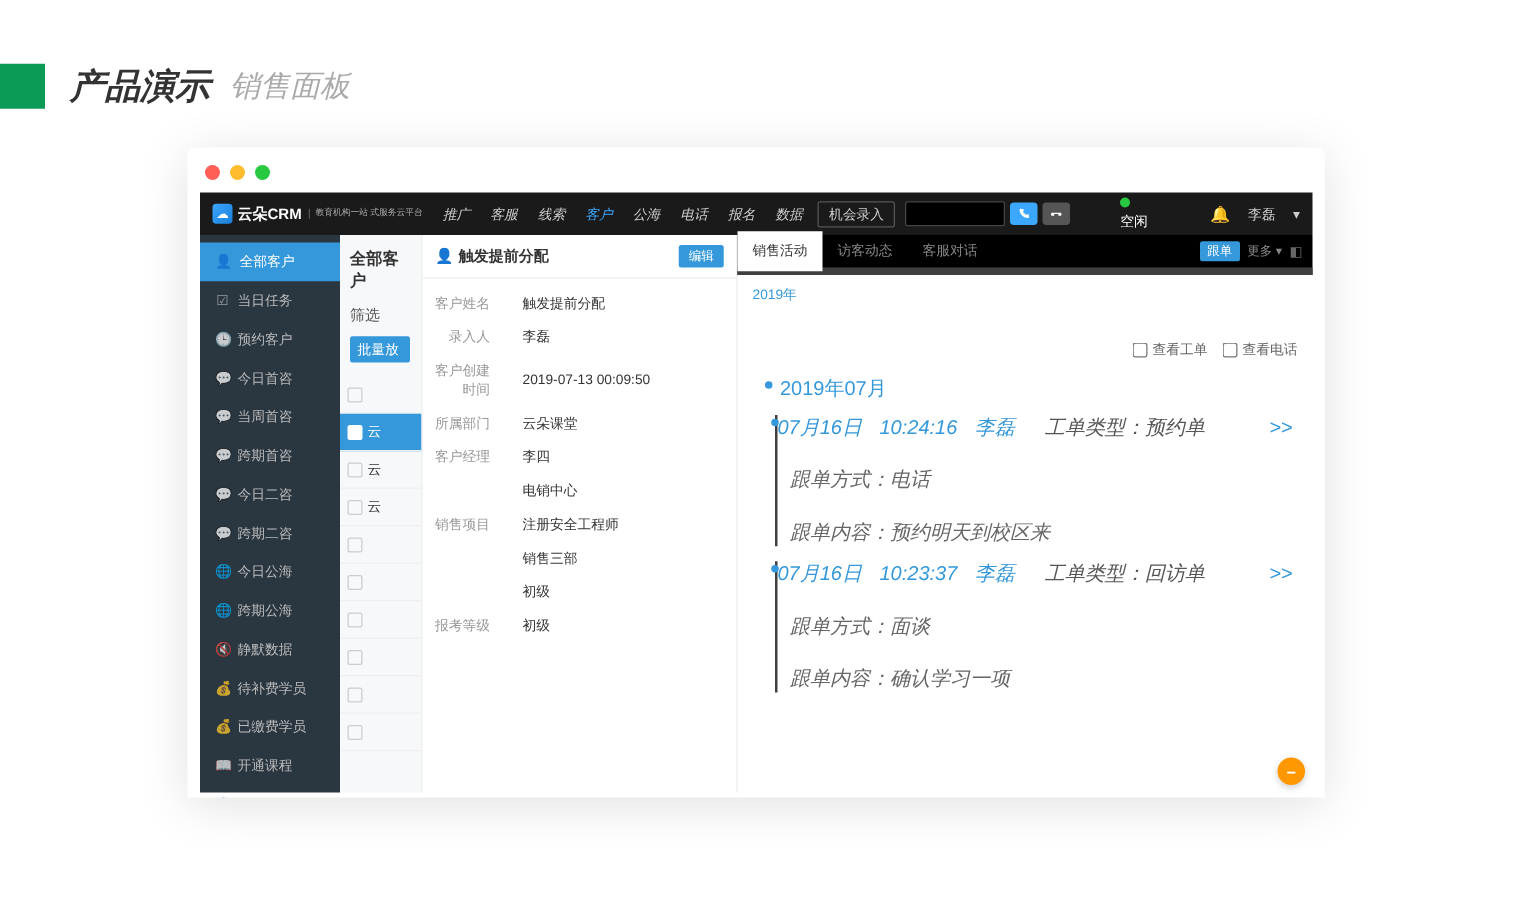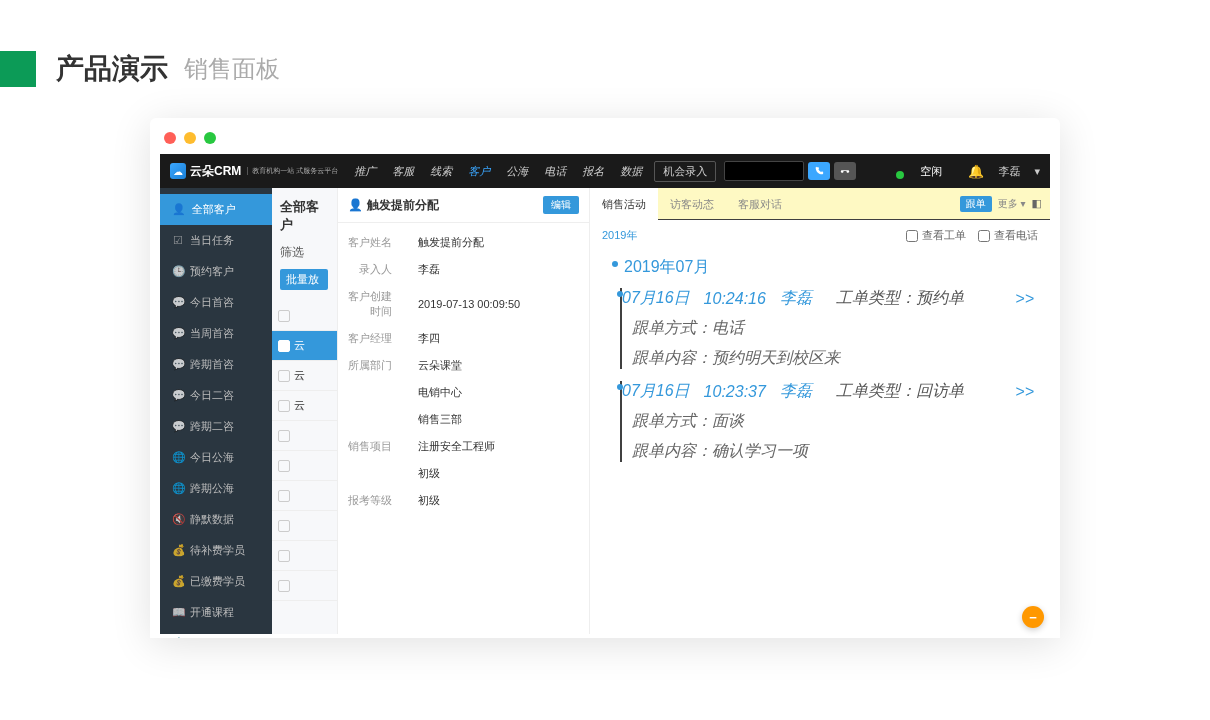--- a/index.html
+++ b/index.html
@@ -1,17 +1,17 @@
 <!DOCTYPE html>
 <html><head>
 <meta charset="utf-8">
 <style>
 * { box-sizing: border-box; margin: 0; padding: 0; }
 body { font-family: -apple-system, "PingFang SC", "Microsoft YaHei", sans-serif; background: #fff; color: #333; font-size: 13px; }
-.page-header { display: flex; align-items: center; padding: 50px 0 30px 0; }
+.page-header { display: flex; align-items: center; padding: 50px 0 30px 0; font-style: italic; }
 .page-header .green-block { width: 36px; height: 36px; background: #0c9b57; margin-right: 20px; }
 .page-header h1 { font-size: 28px; font-weight: 700; margin-right: 16px; }
 .page-header .sub { font-size: 24px; color: #aaa; font-weight: 300; }
 .app-container { width: 910px; margin: 0 auto 60px; box-shadow: 0 6px 40px rgba(0,0,0,0.12); border-radius: 6px 6px 0 0; padding: 14px 10px 0 10px; background: #fff; overflow: hidden; position: relative; height: 520px; }
 .traffic-lights { display: flex; gap: 8px; margin-bottom: 10px; padding-left: 4px; }
 .traffic-lights span { width: 12px; height: 12px; border-radius: 50%; display: inline-block; }
 .tl-red { background: #ff5f57; }
 .tl-yellow { background: #febc2e; }
 .tl-green { background: #28c840; }
 .topbar { background: #1a1a1a; color: #fff; display: flex; align-items: center; padding: 0 10px; height: 34px; font-size: 11px; }
@@ -50,41 +50,41 @@
 .detail-head { display: flex; justify-content: space-between; align-items: center; padding: 8px 10px; border-bottom: 1px solid #eee; font-size: 12px; }
 .detail-head .name { font-weight: 600; display: flex; align-items: center; gap: 4px; }
 .edit-btn { background: #3498db; color: #fff; font-size: 10px; padding: 2px 8px; border-radius: 2px; cursor: pointer; }
 .detail-body { padding: 6px 10px; overflow-y: auto; }
 .fld { display: flex; align-items: center; padding: 6px 0; font-size: 11px; }
 .fld .lbl { width: 70px; text-align: right; color: #999; padding-right: 26px; flex-shrink: 0; }
 .fld .val { color: #333; }
 .phone-val { display: flex; align-items: center; gap: 10px; color: #333; }
 .phone-icon { color: #28c840; font-size: 14px; }
 .activity-pane { flex: 1; display: flex; flex-direction: column; }
-.act-tabs { display: flex; align-items: center; border-bottom: 1px solid #404040; background: #fef9c3; height: 32px; font-size: 11px; }
+.act-tabs { display: flex; align-items: center; border-bottom: 6px solid #404040; background: #000000; height: 32px; font-size: 11px; }
 .act-tab { padding: 0 12px; line-height: 32px; color: #888; cursor: pointer; }
 .act-tab.active { background: #fff; color: #333; }
 .act-tabs .right-ctrls { margin-left: auto; display: flex; align-items: center; gap: 6px; padding-right: 8px; }
 .pill { background: #3498db; color: #fff; font-size: 10px; padding: 1px 6px; border-radius: 2px; }
 .more-link { font-size: 10px; color: #888; cursor: pointer; }
 .act-filters { display: flex; justify-content: space-between; padding: 8px 12px; font-size: 11px; }
 .yearlbl { color: #3498db; }
-.chk-g { display: flex; gap: 12px; font-size: 11px; color: #666; }
+.chk-g { display: flex; gap: 12px; font-size: 11px; color: #666; margin-top: 44px; }
 .chk-g label { display: flex; align-items: center; gap: 4px; }
 .chk-g input { width: 12px; height: 12px; }
 .timeline { padding: 0 16px 16px 30px; font-size: 16px; position: relative; }
 .tl-month { color: #3498db; margin: 6px 0 10px 4px; position: relative; }
 .tl-month::before { content: ""; position: absolute; left: -12px; top: 4px; width: 6px; height: 6px; background: #3498db; border-radius: 50%; }
 .tl-item { border-left: 2px solid #404040; margin-bottom: 12px; position: relative; font-style: italic; }
 .tl-item::before { content: ""; position: absolute; left: -5px; top: 3px; width: 6px; height: 6px; background: #3498db; border-radius: 50%; }
 .tl-meta { display: flex; gap: 14px; align-items: center; }
 .tl-meta .date, .tl-meta .time, .tl-meta .user { color: #3498db; }
 .tl-meta .type { color: #555; margin-left: 10px; }
 .tl-meta .expand { margin-left: auto; color: #3498db; cursor: pointer; }
-.tl-line { color: #666; margin-top: 9px; padding-left: 10px; }
+.tl-line { color: #666; margin-top: 21px; padding-left: 10px; }
 .floating-minus { position: absolute; right: 16px; bottom: 10px; width: 22px; height: 22px; border-radius: 50%; background: #ff9800; color: #fff; display: flex; align-items: center; justify-content: center; font-weight: bold; box-shadow: 0 2px 6px rgba(0,0,0,.2); }
 </style>
 </head>
 <body>
 
 <div class="page-header">
   <div class="green-block"></div>
   <h1>产品演示</h1>
   <div class="sub">销售面板</div>
 </div>
@@ -120,21 +120,21 @@
     <span class="call-btn blue">
         <svg width="10" height="10" viewBox="0 0 24 24" fill="#fff">
           <path d="M6 2c-1 0-2 1-2 2 0 9 7 16 16 16 1 0 2-1 2-2v-3c0-1-1-2-2-2l-3 1c-1 0-1 0-2-1l-3-3c-1-1-1-1-1-2l1-3c0-1-1-2-2-2H6z"></path>
         </svg>
       </span>
     <span class="call-btn grey">
         <svg width="10" height="10" viewBox="0 0 24 24" fill="#fff">
           <path d="M22 12c0-1-1-2-2-2H4c-1 0-2 1-2 2v2c0 1 1 2 2 2h3c1 0 1-1 1-2v-1c1-1 7-1 8 0v1c0 1 0 2 1 2h3c1 0 2-1 2-2v-2z"></path>
         </svg>
       </span>
-    <div style="margin-left:40px; display:flex; align-items:flex-end; gap:16px;">
+    <div style="margin-left:40px; display:flex; align-items:flex-start; gap:4px;flex-direction:column;">
       <span class="status-dot"></span>
       <span>空闲</span>
     </div>
     <div class="top-right">
       <span class="bell">🔔</span>
       <span>李磊</span>
       <span>▾</span>
     </div>
   </div>
 
@@ -268,38 +268,38 @@
           </div>
           <div class="fld">
             <span class="lbl">录入人</span>
             <span class="val">李磊</span>
           </div>
           <div class="fld">
             <span class="lbl">客户创建时间</span>
             <span class="val">2019-07-13 00:09:50</span>
           </div>
           <div class="fld">
+            <span class="lbl">所属部门</span>
+            <span class="val">云朵课堂</span>
+          </div>
+          <div class="fld">
             <span class="lbl">客户经理</span>
             <span class="val">李四</span>
           </div>
           <div class="fld">
-            <span class="lbl">所属部门</span>
-            <span class="val">云朵课堂</span>
-          </div>
-          <div class="fld">
             <span class="lbl"></span>
             <span class="val">电销中心</span>
           </div>
           <div class="fld">
+            <span class="lbl">销售项目</span>
+            <span class="val">注册安全工程师</span>
+          </div>
+          <div class="fld">
             <span class="lbl"></span>
             <span class="val">销售三部</span>
-          </div>
-          <div class="fld">
-            <span class="lbl">销售项目</span>
-            <span class="val">注册安全工程师</span>
           </div>
           <div class="fld">
             <span class="lbl"></span>
             <span class="val">初级</span>
           </div>
           <div class="fld">
             <span class="lbl">报考等级</span>
             <span class="val">初级</span>
           </div>
         </div>

